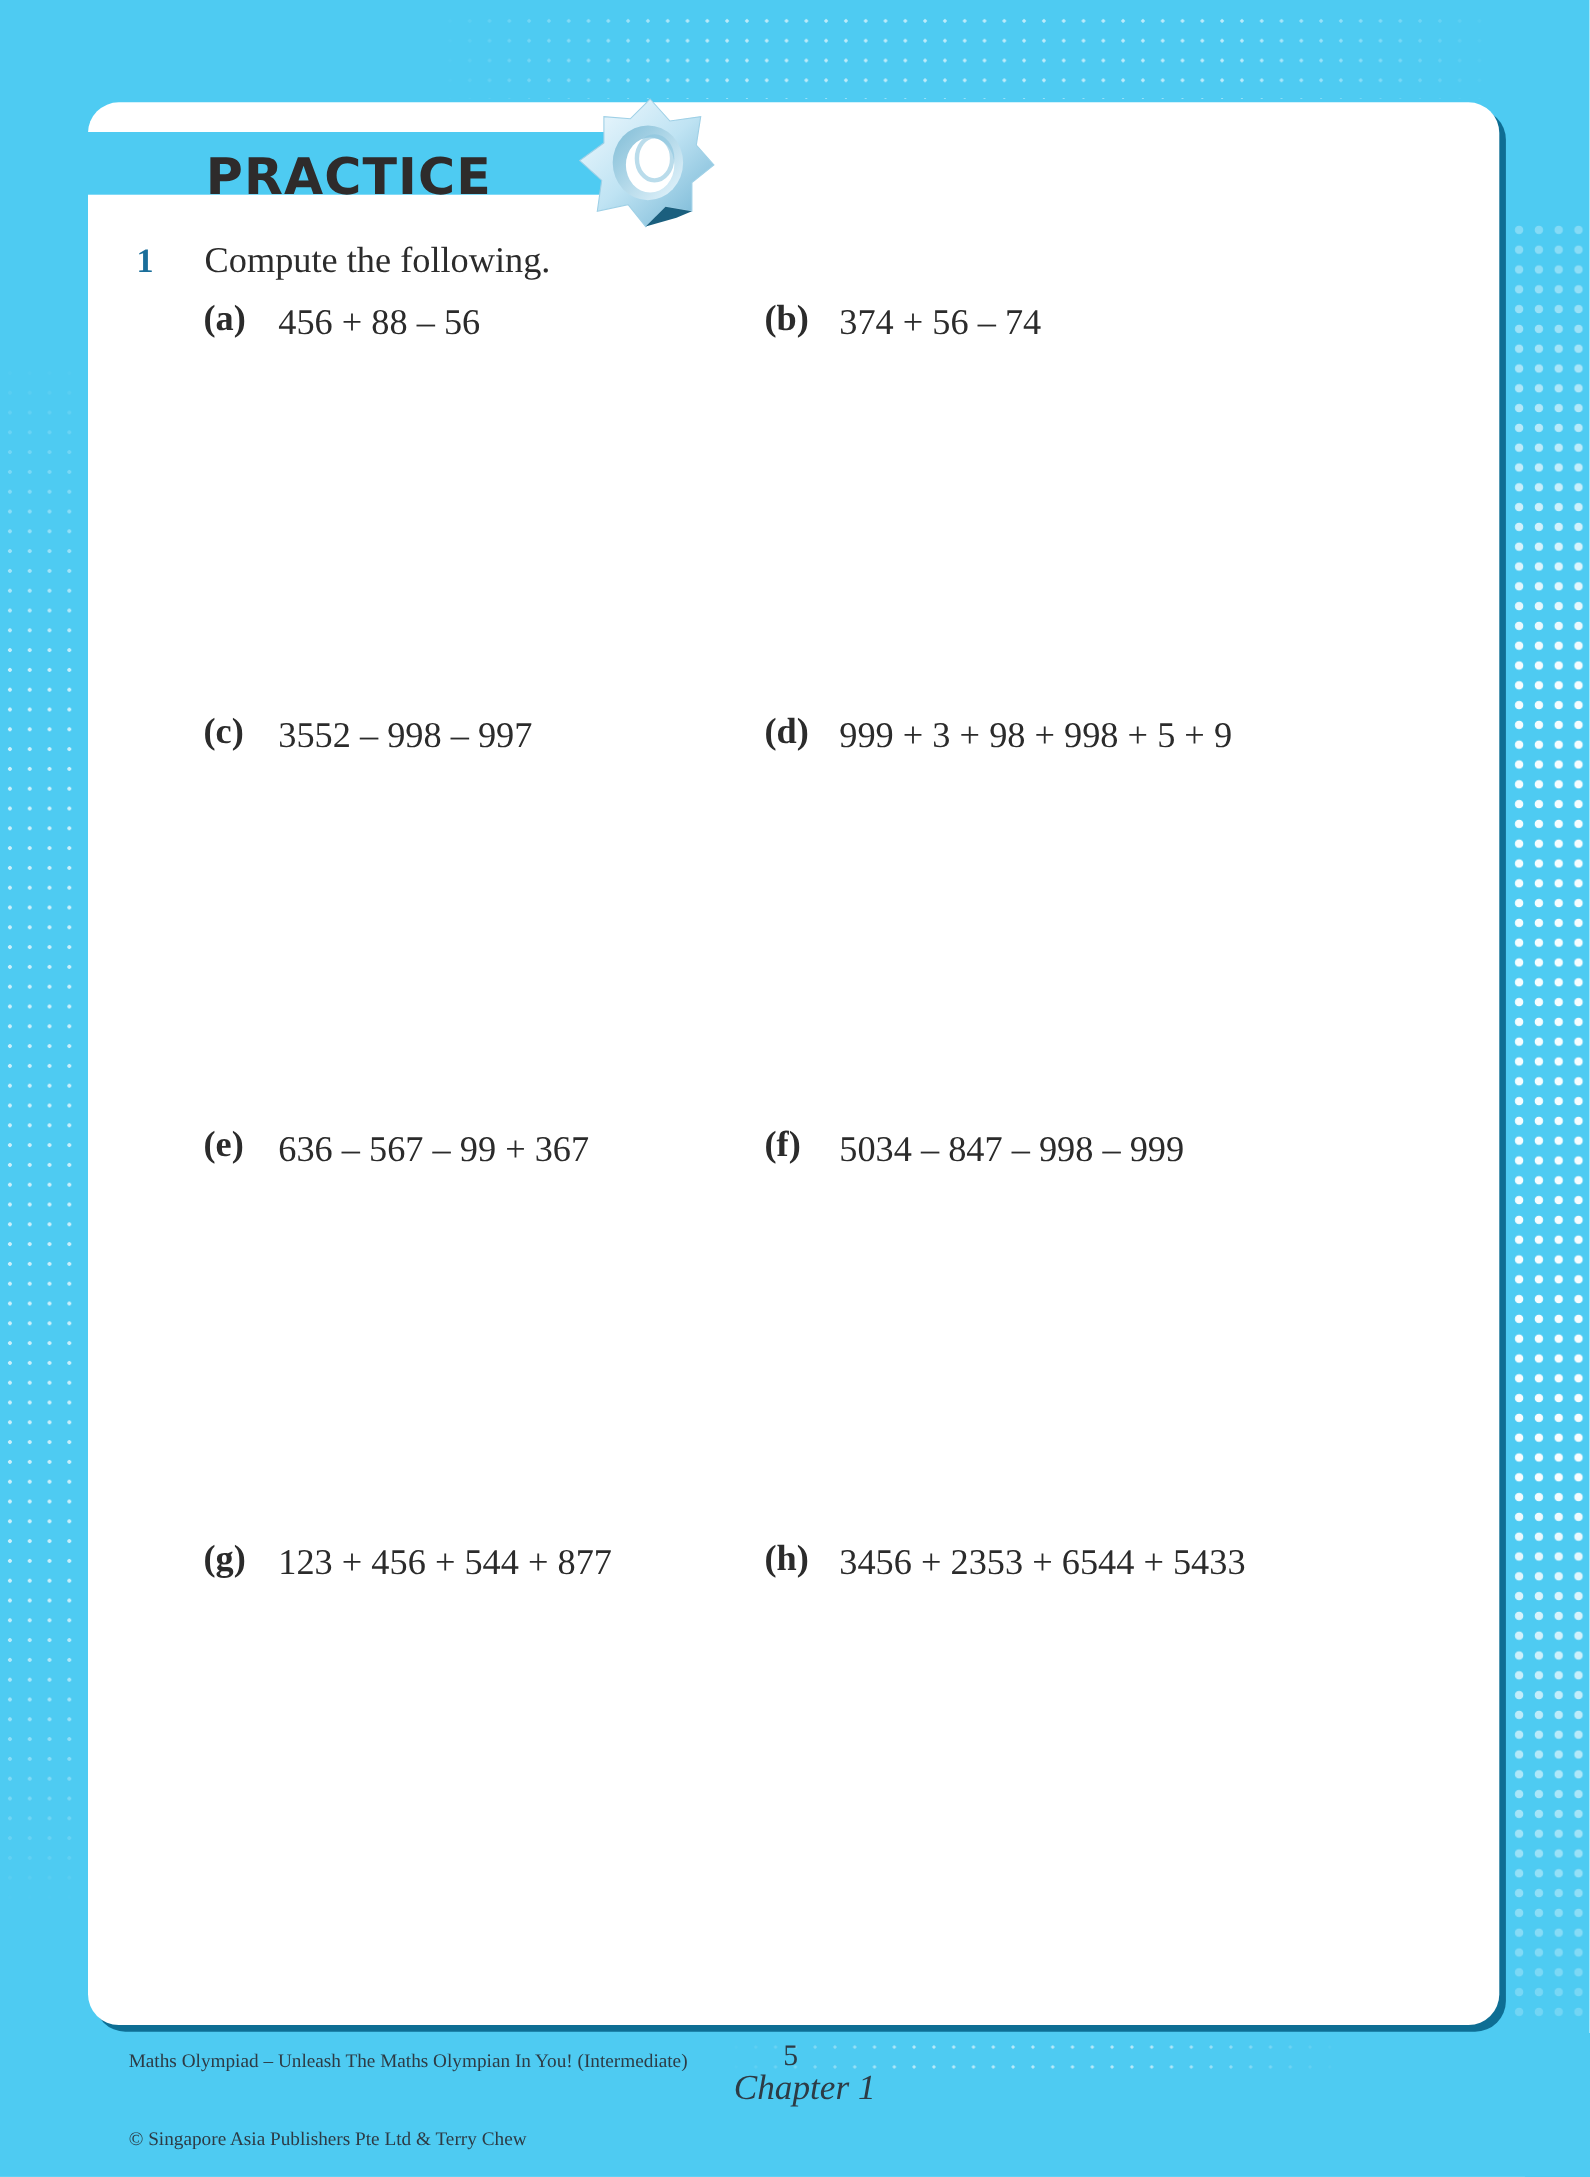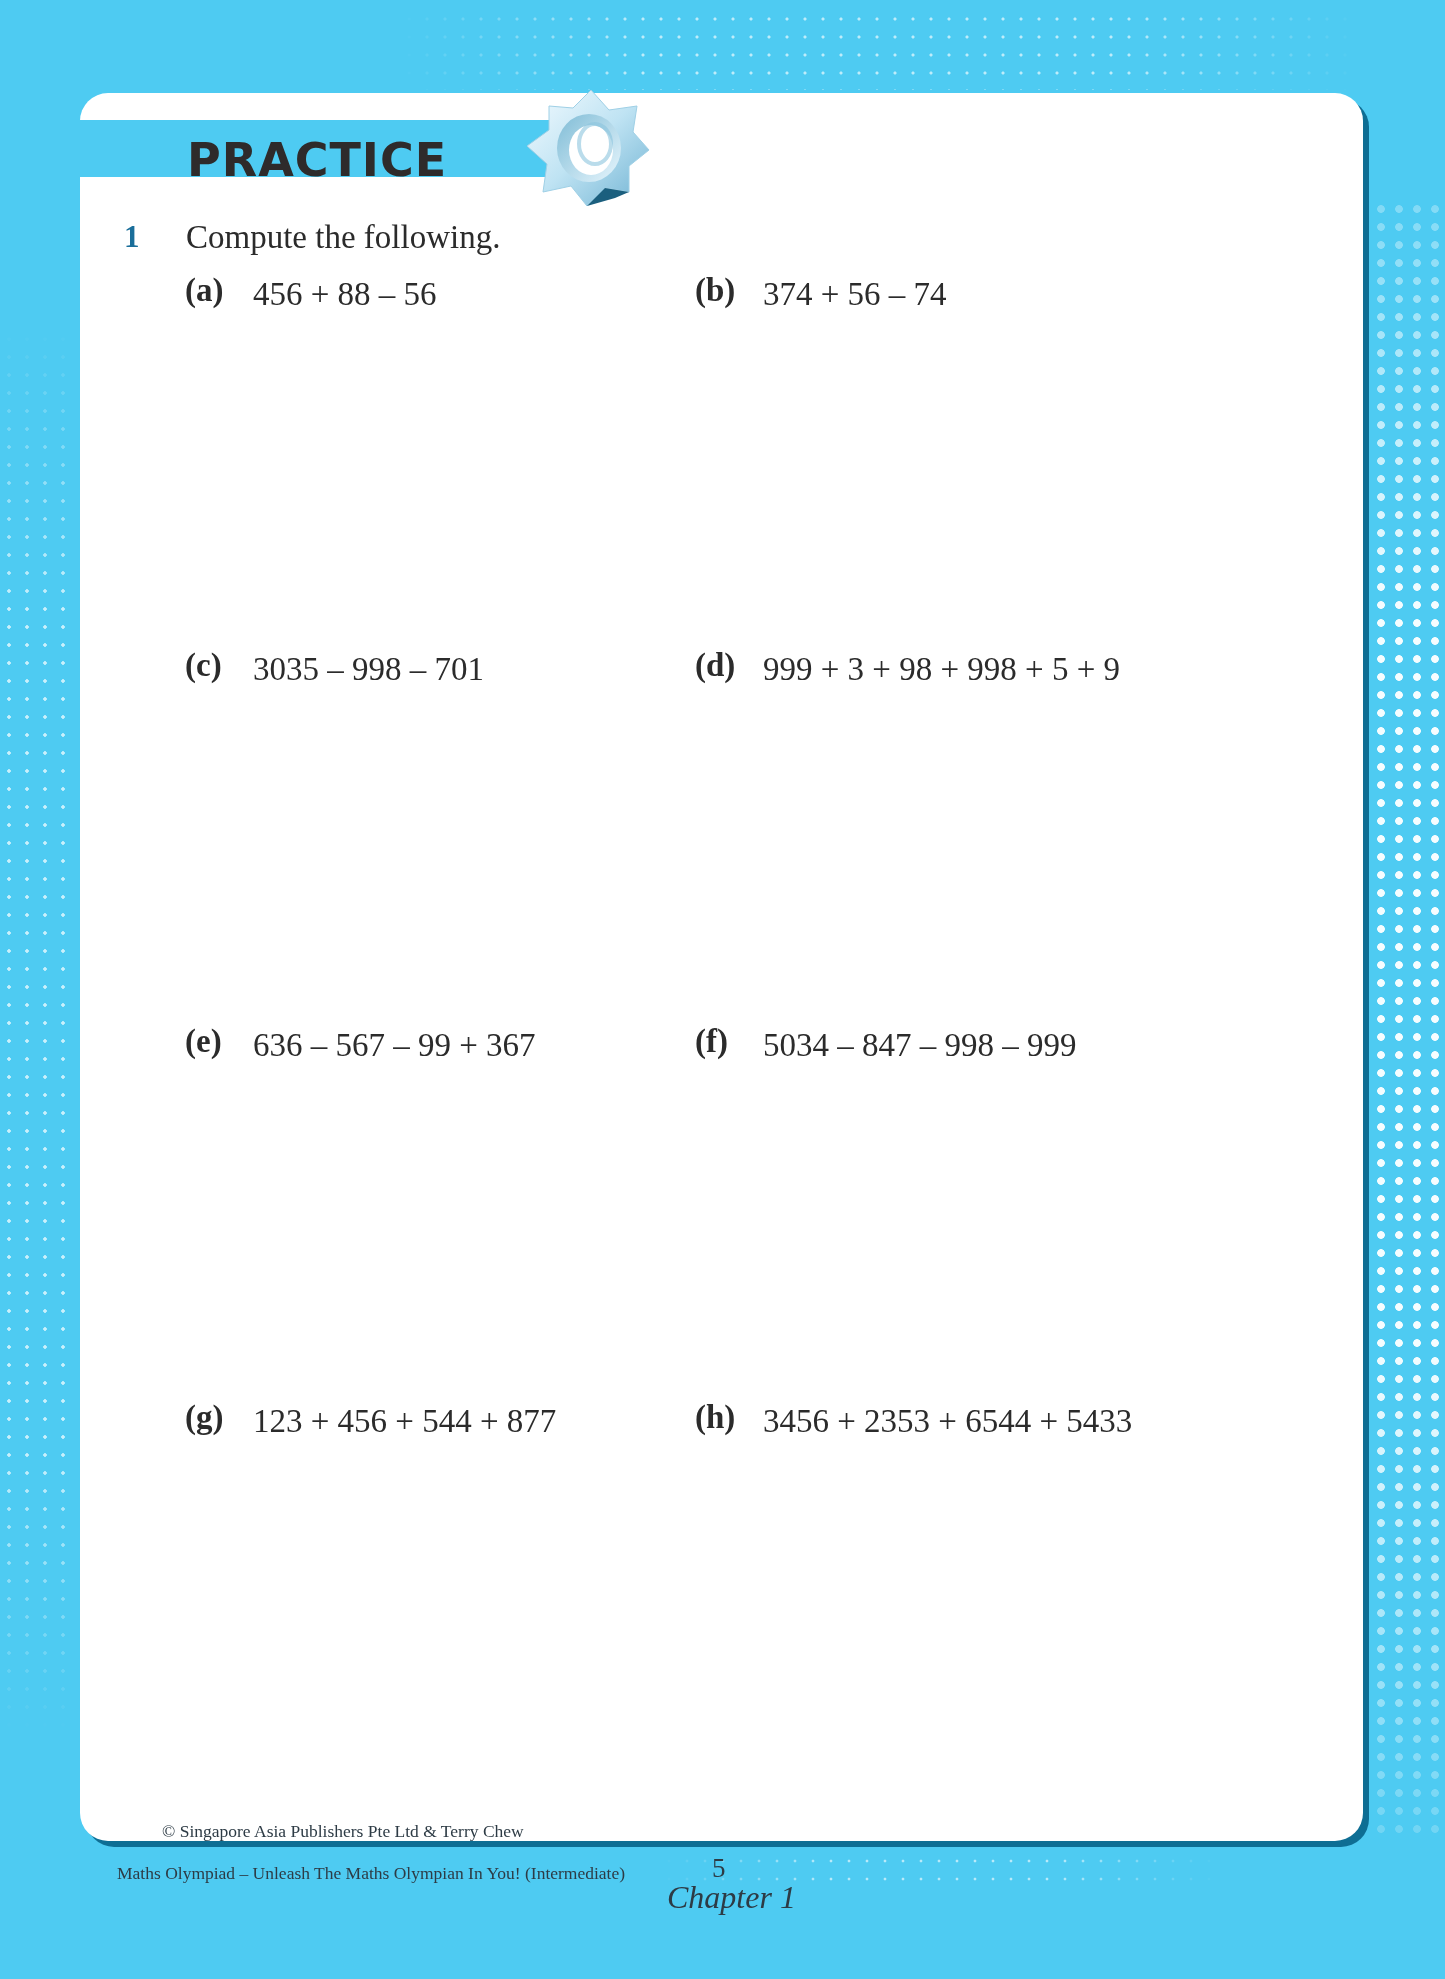--- a/index.html
+++ b/index.html
@@ -119,21 +119,21 @@
   <span class="lbl">(a)</span>
   <span class="expr">456 + 88 – 56</span>
 </div>
 <div class="item" style="left:695px; top:270px;">
   <span class="lbl">(b)</span>
   <span class="expr">374 + 56 – 74</span>
 </div>
 
 <div class="item" style="left:185px; top:645px;">
   <span class="lbl">(c)</span>
-  <span class="expr">3035 – 998 – 701</span>
+  <span class="expr">3552 – 998 – 997</span>
 </div>
 <div class="item" style="left:695px; top:645px;">
   <span class="lbl">(d)</span>
   <span class="expr">999 + 3 + 98 + 998 + 5 + 9</span>
 </div>
 
 <div class="item" style="left:185px; top:1021px;">
   <span class="lbl">(e)</span>
   <span class="expr">636 – 567 – 99 + 367</span>
 </div>
@@ -145,15 +145,15 @@
 <div class="item" style="left:185px; top:1397px;">
   <span class="lbl">(g)</span>
   <span class="expr">123 + 456 + 544 + 877</span>
 </div>
 <div class="item" style="left:695px; top:1397px;">
   <span class="lbl">(h)</span>
   <span class="expr">3456 + 2353 + 6544 + 5433</span>
 </div>
 
 <div class="footer-line" style="top:1862px;">Maths Olympiad – Unleash The Maths Olympian In You! (Intermediate)</div>
-<div class="footer-line" style="top:1820px;margin-left:45px;">© Singapore Asia Publishers Pte Ltd &amp; Terry Chew</div>
+<div class="footer-line" style="top:1933px;">© Singapore Asia Publishers Pte Ltd &amp; Terry Chew</div>
 <div class="page-num">5</div>
 <div class="chapter">Chapter 1</div>
 
 </body></html>

